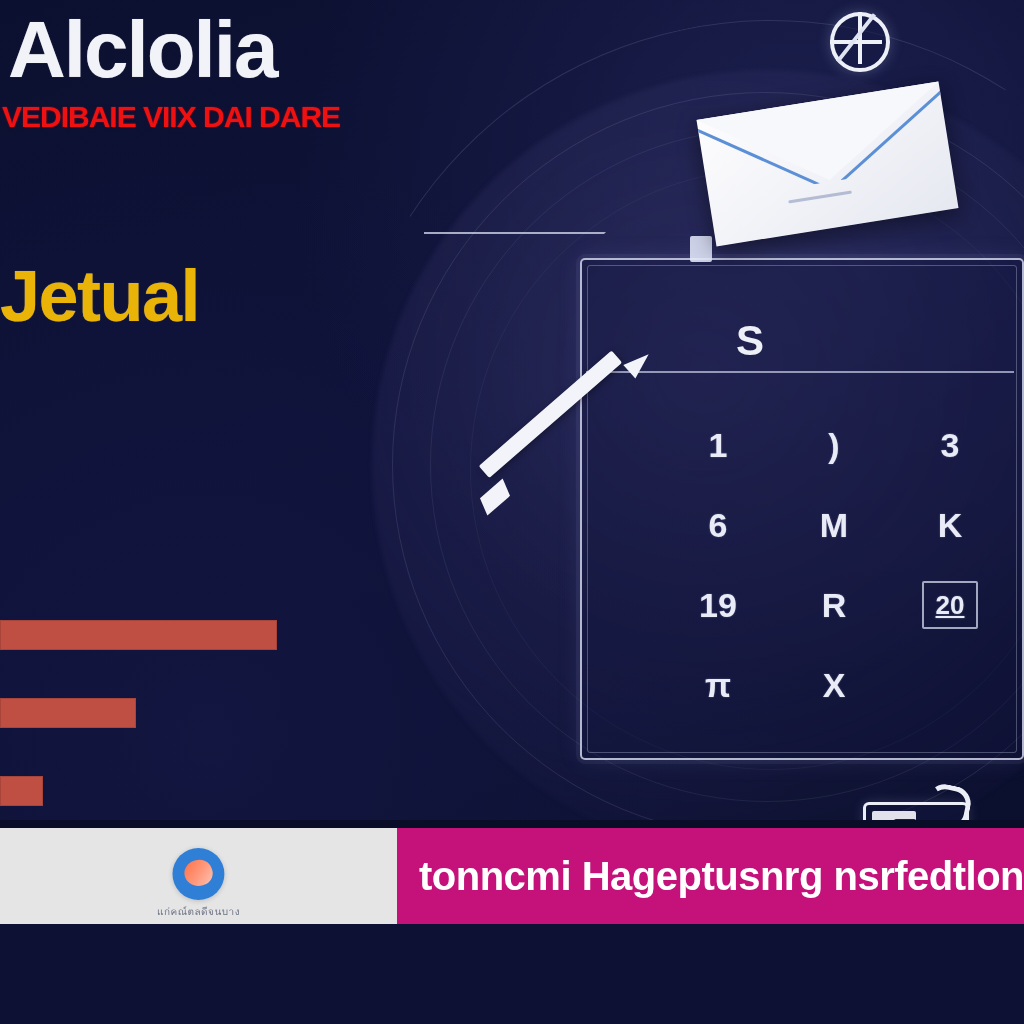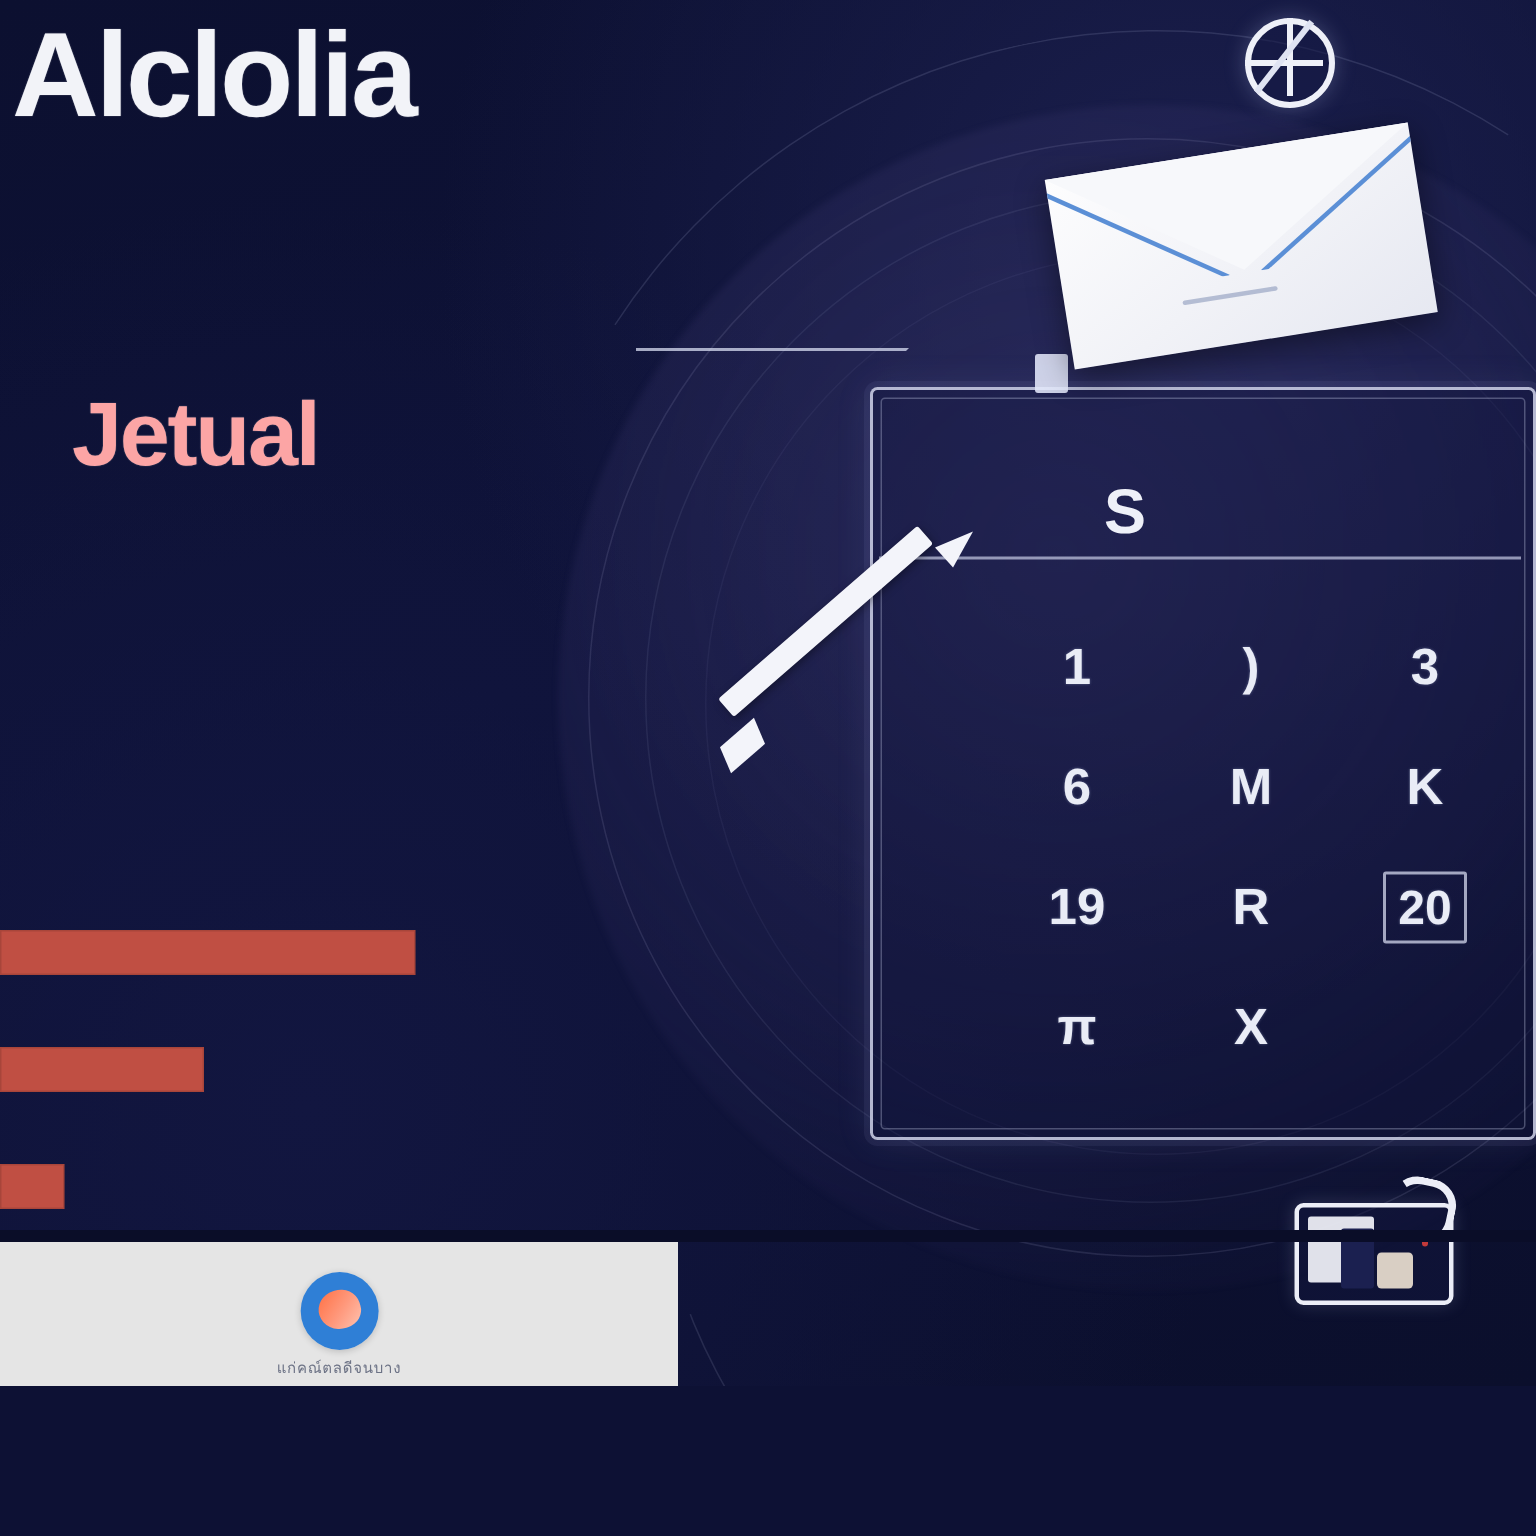--- a/index.html
+++ b/index.html
@@ -40,23 +40,22 @@
     text-shadow:0 0 1px rgba(255,255,255,.4);
   }
   .subtitle{
     position:absolute;left:2px;top:100px;
     font-size:30px;font-weight:700;color:#ef1111;letter-spacing:-1px;
     filter:blur(.4px);
     text-shadow:0 0 2px rgba(230,0,0,.55);
   }
   .headline{
     position:absolute;left:0px;top:258px;width:420px;
-    font-size:60px;font-weight:700;color:#fca5a5;line-height:1.08;letter-spacing:-1.5px;
+    font-size:72px;font-weight:700;color:#eab308;line-height:1.08;letter-spacing:-1.5px;
     text-shadow:0 0 1px rgba(255,255,255,.35);
-    padding-left:48px;
   }
   .headline .l2{display:block;}
 
   
   .bars{position:absolute;left:0;top:620px;width:340px;}
   .bar{background:#c04f43;margin-bottom:0;box-shadow:0 0 0 1px rgba(0,0,0,.12) inset;}
 
   
   .panel{
     position:absolute;left:580px;top:258px;width:440px;height:498px;
@@ -83,21 +82,21 @@
     font-size:42px;font-weight:600;color:#eef0f8;
   }
 
   .grid{
     position:absolute;left:660px;top:405px;width:348px;height:320px;
     display:grid;grid-template-columns:repeat(3,1fr);grid-template-rows:repeat(4,1fr);
   }
   .cell{display:flex;align-items:center;justify-content:center;
     font-size:34px;font-weight:600;color:#e9ecf6;
     text-shadow:0 0 2px rgba(210,220,255,.35);}
-  .cell.boxed{border:2px solid rgba(225,230,250,.70);border-radius:2px;width:52px;height:44px;margin:auto;font-size:32px;}
+  .cell.boxed{border:2px solid rgba(225,230,250,.70);border-radius:2px;width:52px;height:44px;margin:auto;font-size:26px;text-decoration:underline;}
 
   
   .envelope{
     position:absolute;left:705px;top:100px;width:245px;height:128px;
     transform:rotate(-9deg);
     background:linear-gradient(150deg,#fdfdfe 0%,#f1f2f7 55%,#e6e8f1 100%);
     box-shadow:0 6px 22px rgba(0,0,0,.45);
   }
   .env-flap{
     position:absolute;left:0;top:0;width:0;height:0;
@@ -189,20 +188,21 @@
   <div class="big-circle"></div>
   <div class="ring r1"></div>
   <div class="ring r2"></div>
   <div class="ring r3"></div>
   <div class="swoosh sw1"></div>
   <div class="swoosh sw2"></div>
   <div class="swoosh sw3"></div>
   <div class="swoosh sw4"></div>
 
   <div class="title">Alclolia</div>
+  <div class="subtitle">VEDIBAIE VIIX DAI DARE</div>
 
   <div class="headline">
     <span>Jetual</span>
   </div>
 
   <div class="bars" id="bar-chart">
       <div class="bar" style="width: 277px; height: 30px; background: rgb(192, 79, 67); margin-bottom: 48px;"></div>
       <div class="bar" style="width: 136px; height: 30px; background: rgb(192, 79, 67); margin-bottom: 48px;"></div>
       <div class="bar" style="width: 43px; height: 30px; background: rgb(192, 79, 67); margin-bottom: 48px;"></div>
       <div class="bar" style="width: 32px; height: 30px; background: rgb(192, 79, 67); margin-bottom: 0px;"></div>
@@ -256,15 +256,18 @@
   </div>
 
   <div class="bottom-capline"></div>
   <div class="bottom">
     <div class="bottom-left">
       <div class="brand">
         <div class="brand-mark"></div>
         <div class="brand-caption">แก่คณ์ตลดีจนบาง</div>
       </div>
     </div>
+    <div class="bottom-right">
+      <div class="banner-text">tonncmi Hageptusnrg nsrfedtlon</div>
+    </div>
   </div>
 
 </div>
 
 </body></html>

